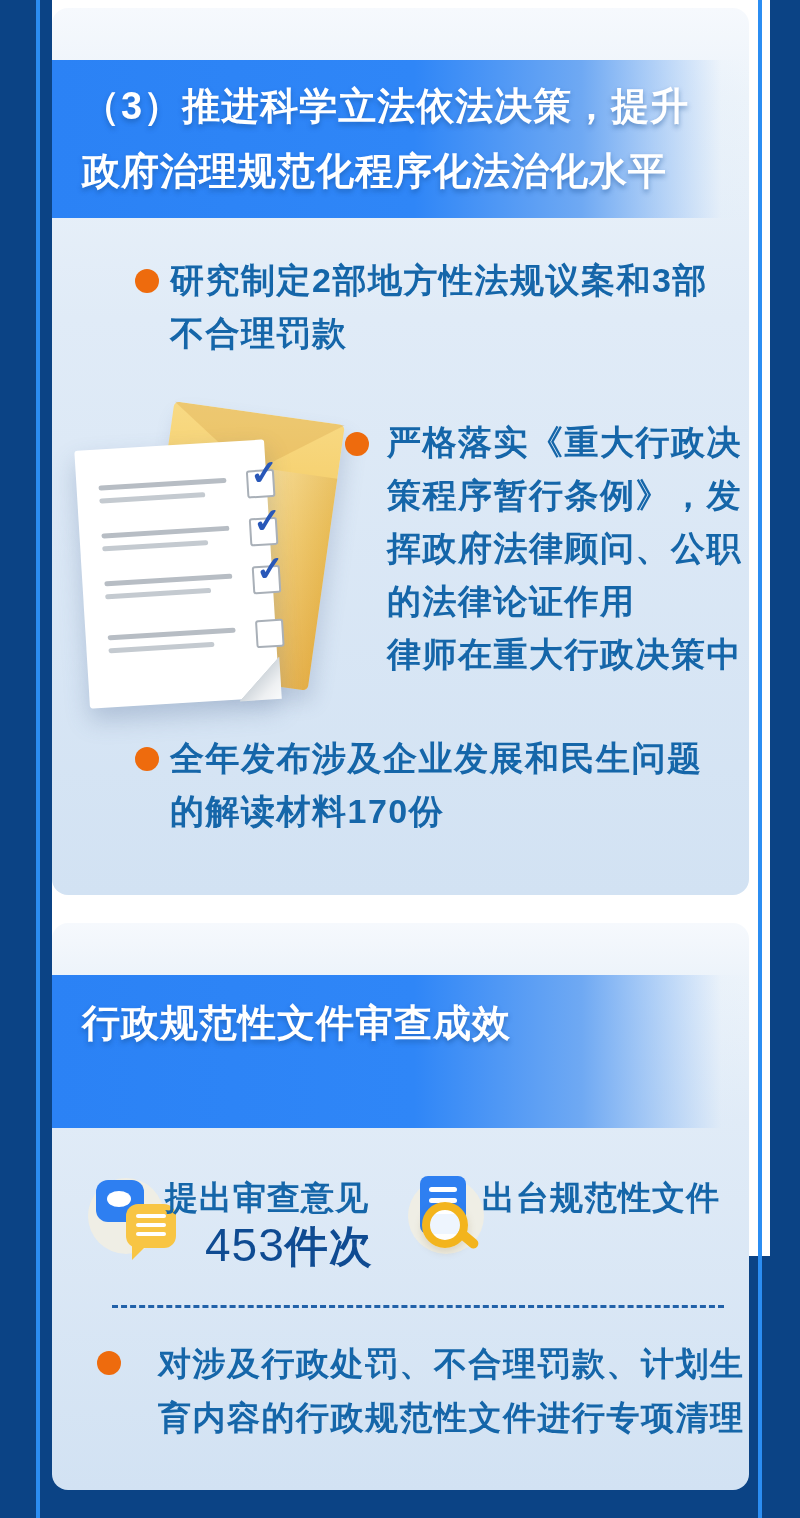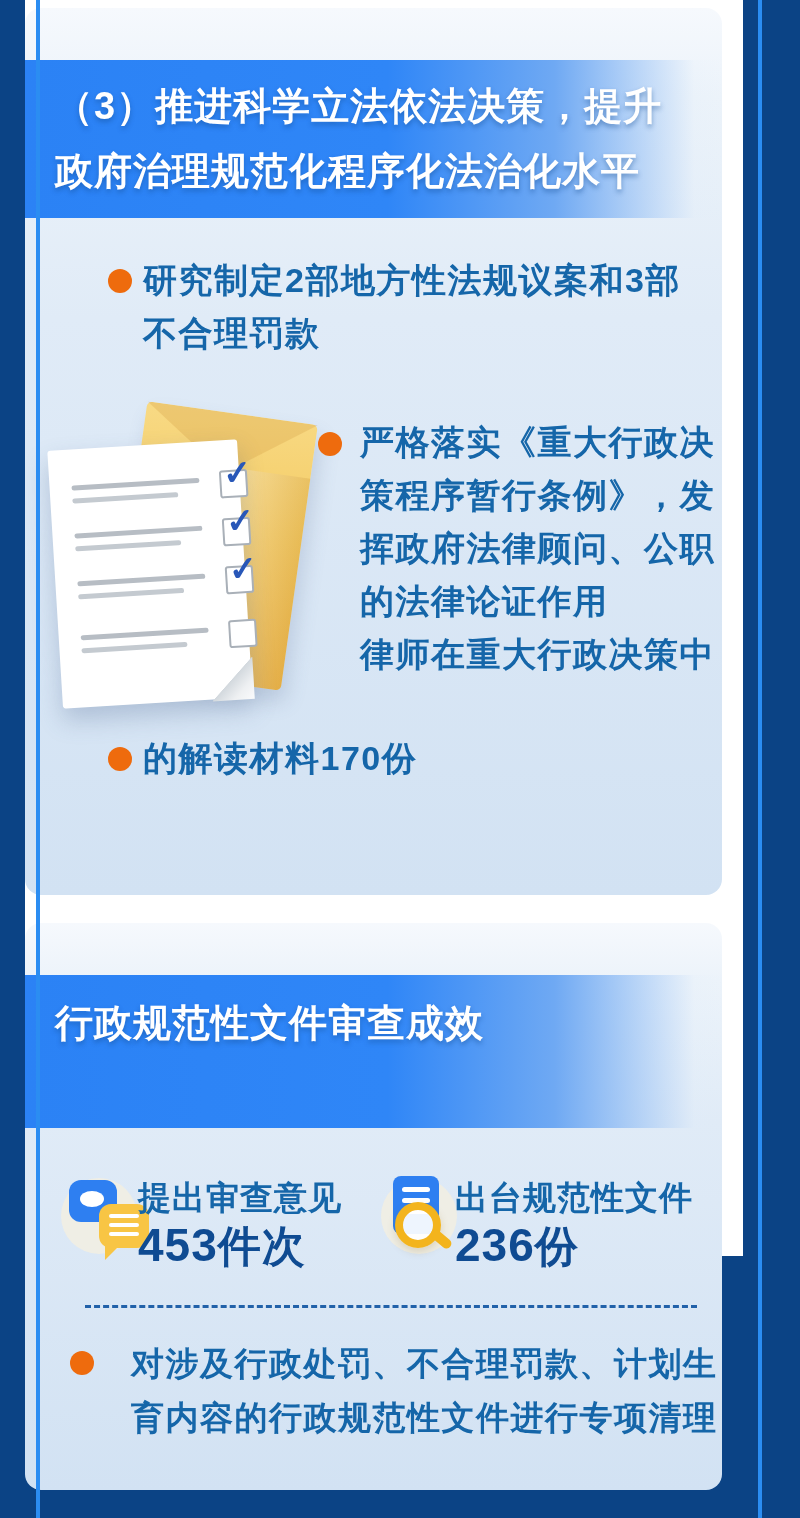--- a/index.html
+++ b/index.html
@@ -1,21 +1,21 @@
 <!DOCTYPE html>
 <html><head>
 <meta charset="utf-8">
 <style>
   html,body{margin:0;padding:0;}
   body{font-family:"Liberation Sans", sans-serif;}
   .page{position:relative;width:800px;height:1518px;background:#0b4385;overflow:hidden;}
   .edge-line{position:absolute;top:0;bottom:0;width:4px;background:#2b8df2;}
   .edge-line.left{left:36px;}
   .edge-line.right{left:758px;}
-  .column{position:absolute;left:25px;top:0;width:718px;height:1256px;background:#ffffff;}
+  .column{position:absolute;left:52px;top:0;width:718px;height:1256px;background:#ffffff;}
   .card{position:absolute;left:0;width:697px;border-radius:16px;
         background:linear-gradient(180deg,#f6f9fd 0%,#ecf3fa 10%,#e0ebf7 35%,#d2e2f3 100%);}
   .card1{top:8px;height:887px;}
   .card2{top:923px;height:567px;}
   .banner{position:absolute;left:0;top:52px;width:100%;
         background:linear-gradient(90deg,#2b82f5 0%,#2f86f7 52%,#6fa9f3 76%,rgba(222,236,250,0.12) 96%,rgba(222,236,250,0) 100%);}
   .banner1{height:158px;padding-top:14px;box-sizing:border-box;}
   .banner2{height:153px;padding-top:16px;box-sizing:border-box;}
   .banner .hline{color:#ffffff;font-weight:800;font-size:38px;line-height:65px;
         padding-left:30px;letter-spacing:1px;text-shadow:0 3px 5px rgba(18,74,143,0.45);white-space:nowrap;}
@@ -55,21 +55,21 @@
         border-width:14px 14px 0 0;border-color:#f8c544 transparent transparent transparent;}
   .yline{position:absolute;left:10px;width:30px;height:4px;background:#ffffff;border-radius:2px;}
   .doc{position:absolute;left:12px;top:2px;width:46px;height:58px;background:#2e7ff1;border-radius:8px;}
   .dline{position:absolute;left:9px;width:28px;height:5px;background:#ffffff;border-radius:3px;}
   .lens{position:absolute;left:14px;top:28px;width:30px;height:30px;border:8px solid #f3b41d;
         border-radius:50%;background:rgba(255,255,255,0.92);box-shadow:0 4px 8px rgba(120,90,20,0.18);}
   .handle{position:absolute;left:48px;top:60px;width:24px;height:10px;background:#f3b41d;
         border-radius:6px;transform:rotate(40deg);}
   .stat-label{position:absolute;color:#1566a9;font-weight:700;font-size:33px;line-height:40px;letter-spacing:1px;white-space:nowrap;}
   .stat-value{position:absolute;color:#0f4b92;line-height:52px;white-space:nowrap;}
-  .stat-value .num{font-size:46px;font-weight:700;letter-spacing:1px;}
+  .stat-value .num{font-size:46px;font-weight:400;letter-spacing:1px;margin-left:40px;}
   .stat-value .unit{font-size:43px;font-weight:800;letter-spacing:1px;}
   .divider{position:absolute;left:60px;top:382px;width:612px;height:0;border-top:3px dashed #2161a9;}
 </style>
 </head>
 <body>
 
 <div class="page">
   <div class="column">
 
     <div class="card card1">
@@ -125,20 +125,21 @@
       <div class="btext" style="left:335px;top:408px;">
         <div class="bline">严格落实《重大行政决</div>
         <div class="bline">策程序暂行条例》，发</div>
         <div class="bline">挥政府法律顾问、公职</div>
         <div class="bline">的法律论证作用</div>
         <div class="bline">律师在重大行政决策中</div>
       </div>
 
       <div class="dot" style="left:83px;top:739px;"></div>
       <div class="btext" style="left:118px;top:724px;">
+        <div class="bline">全年发布涉及企业发展和民生问题</div>
         <div class="bline">的解读材料170份</div>
       </div>
     </div>
 
     <div class="card card2">
       <div class="banner banner2">
         <div class="hline">行政规范性文件审查成效</div>
       </div>
 
       <div class="stat-icon" style="left:36px;top:251px;">
@@ -161,23 +162,20 @@
         <div class="halo"></div>
         <div class="doc">
           <div class="dline" style="top:11px;"></div>
           <div class="dline" style="top:22px;"></div>
           <div class="dline" style="top:33px;"></div>
         </div>
         <div class="lens"></div>
         <div class="handle"></div>
       </div>
       <div class="stat-label" style="left:430px;top:255px;">出台规范性文件</div>
-      <div class="stat-value" style="left:430px;top:296px;">
-        <span class="num">236</span><span class="unit">份</span>
-      </div>
 
       <div class="divider"></div>
 
       <div class="dot" style="left:45px;top:428px;"></div>
       <div class="btext" style="left:78px;top:414px;font-size:33px;line-height:54px;margin-left:28px;">
         <div class="bline">对涉及行政处罚、不合理罚款、计划生</div>
         <div class="bline">育内容的行政规范性文件进行专项清理</div>
       </div>
     </div>
 

